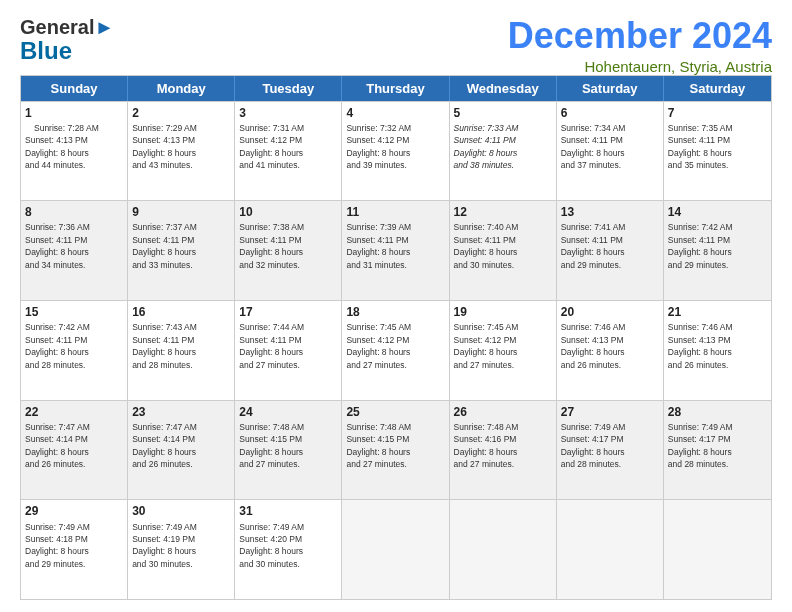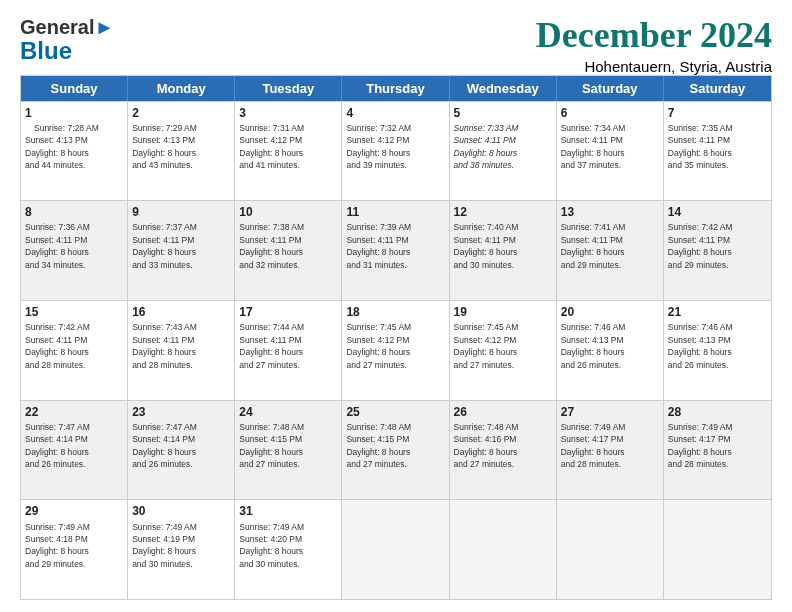--- a/index.html
+++ b/index.html
@@ -32,27 +32,26 @@
       display: flex;
       align-items: center;
       gap: 2px;
     }
     .title-area {
       text-align: right;
     }
     .month-title {
       font-size: 36px;
       font-weight: bold;
-      color: #0f766e;
+      color: #3b82f6;
       line-height: 1.1;
-      font-family: Liberation Serif, serif;
     }
     .subtitle {
       font-size: 15px;
-      color: #000000;
+      color: #4d7c0f;
       margin-top: 2px;
     }
     .calendar {
       flex: 1;
       display: flex;
       flex-direction: column;
       border: 1px solid #ccc;
     }
     .cal-header-row {
       display: grid;

